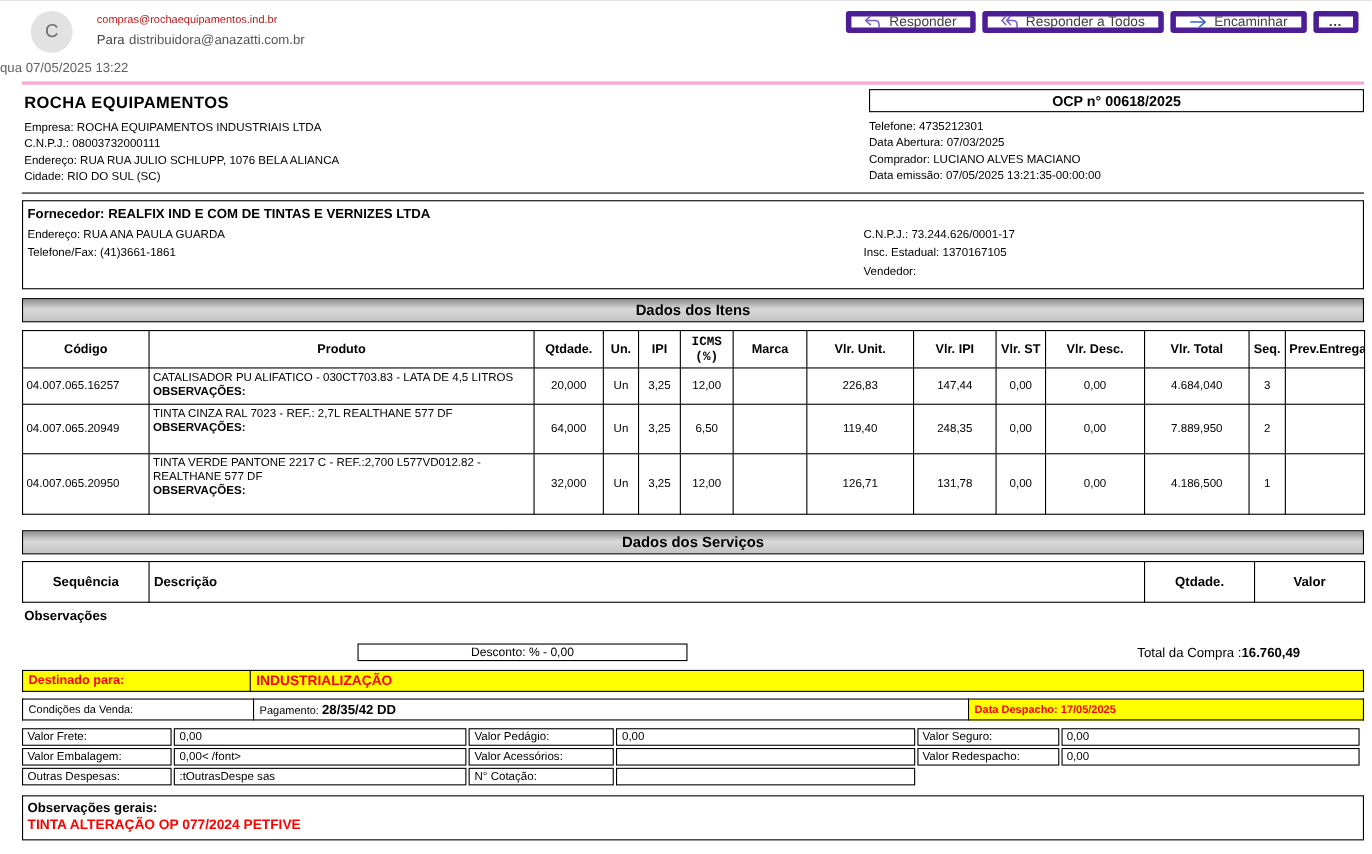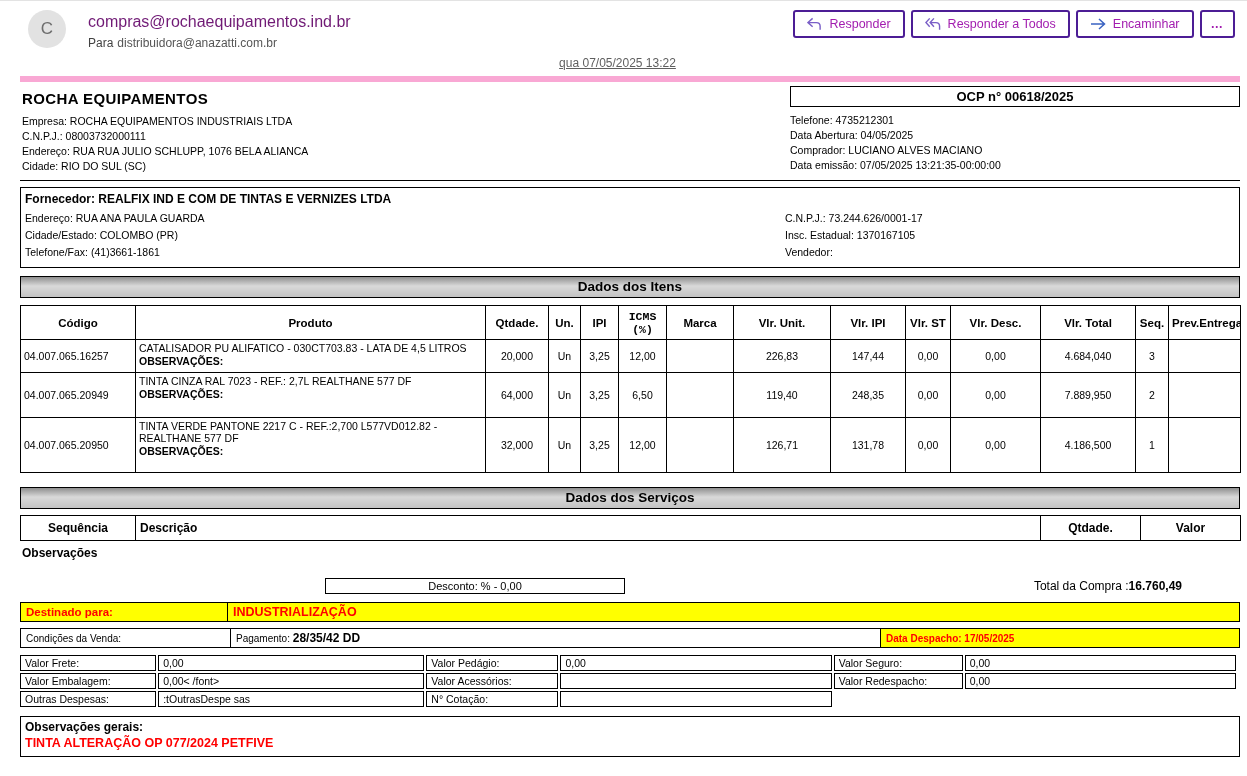--- a/index.html
+++ b/index.html
@@ -11,37 +11,37 @@
   
   .subject { font-size:17px; color:#252525; padding:7px 10px 7px 30px; }
   .divider { border-top:1px solid #e3e3e3; }
   .email-header { display:flex; align-items:flex-start; padding:9px 8px 0 28px; }
   .avatar {
     width:38px; height:38px; border-radius:50%; background:#e2e2e2; color:#6d6d6d;
     font-size:17px; display:flex; align-items:center; justify-content:center; flex:0 0 auto;
     cursor:pointer;
   }
   .sender { margin-left:22px; }
-  .from { font-size:16px; color:#701a75; padding-top:3px; }
+  .from { font-size:10px; color:#b91c1c; padding-top:3px; }
   .to-line { font-size:12px; color:#424242; margin-top:5px; }
   .to-line .to-addr { color:#555; margin-left:4px; }
   .actions { margin-left:auto; display:flex; gap:6px; align-items:flex-start; padding-right:4px; }
   .action-btn {
     display:flex; align-items:center; gap:7px; background:#fff;
-    border:2px solid #4c1d95; border-radius:3px; padding:5px 12px;
-    font-family:"Liberation Sans",sans-serif; font-size:12.5px; color:#a21caf; cursor:pointer;
-    height:28px;
+    border:5px solid #4c1d95; border-radius:3px; padding:5px 12px;
+    font-family:"Liberation Sans",sans-serif; font-size:12.5px; color:#404040; cursor:pointer;
+    height:16px;
   }
   .action-btn.more { padding:5px 9px; font-weight:bold; letter-spacing:1px; }
   .action-btn .icon { display:flex; align-items:center; }
-  .timestamp { text-align:center; font-size:12px; color:#5f5f5f; padding:6px 12px 2px 0;text-decoration:underline; }
+  .timestamp { text-align:left; font-size:12px; color:#5f5f5f; padding:6px 12px 2px 0; }
 
   
   .doc { margin:4px 7px 0 20px; width:1220px; font-size:10.5px; }
-  .company-section { display:flex; border-top:6px solid #f9a8d4; border-bottom:1px solid #000; padding:4px 0 6px 2px; }
+  .company-section { display:flex; border-top:3px solid #f9a8d4; border-bottom:1px solid #000; padding:4px 0 6px 2px; }
   .company-left { flex:1; }
   .company-name { font-size:15px; font-weight:bold; letter-spacing:.4px; margin:4px 0 7px; }
   .info-line { font-size:10.5px; line-height:15px; }
   .company-right { width:450px; flex:0 0 auto; }
   .ocp-box { border:1px solid #000; text-align:center; font-weight:bold; font-size:13px; padding:2px 4px; margin-bottom:6px; }
 
   .fornecedor-box { border:1px solid #000; margin-top:6px; padding:4px 4px 6px 4px; }
   .fornecedor-title { font-weight:bold; font-size:12px; margin-bottom:4px; }
   .fornecedor-cols { display:flex; }
   .f-left { flex:1; }
@@ -61,21 +61,21 @@
   td.codigo { font-size:10px; }
   td.produto { vertical-align:top; padding-top:3px; }
   .prod-obs { font-weight:bold; margin-top:1px; }
   td.num { text-align:center; padding-right:14px; }
   td.ctr { text-align:center; }
   tr.r1 td { height:33px; }
   tr.r2 td { height:45px; }
   tr.r3 td { height:55px; }
 
   table.services { border-collapse:collapse; width:100%; table-layout:fixed; margin-top:6px; }
-  table.services th { border:1px solid #000; font-size:12px; font-weight:bold; padding:2px 4px; height:25px; }
+  table.services th { border:1px solid #000; font-size:12px; font-weight:bold; padding:2px 4px; height:37px; }
   th.left { text-align:left; }
   .obs-label { font-weight:bold; font-size:12px; padding:5px 2px 4px; }
 
   .summary-row { display:flex; align-items:center; margin:14px 0 6px; }
   .desconto-box { margin-left:305px; width:300px; border:1px solid #000; text-align:center; font-size:11px; padding:1px 0; }
   .total { margin-left:auto; margin-right:58px; font-size:12px; }
   .total b { font-size:12px; }
 
   table.destino { border-collapse:collapse; width:100%; table-layout:fixed; margin-top:8px; }
   table.destino td { border:1px solid #000; background:#ffff00; color:#ff0000; font-weight:bold; padding:2px 5px; }
@@ -151,32 +151,31 @@
       <div class="company-left">
         <div class="company-name">ROCHA EQUIPAMENTOS</div>
         <div class="info-line">Empresa: ROCHA EQUIPAMENTOS INDUSTRIAIS LTDA</div>
         <div class="info-line">C.N.P.J.: 08003732000111</div>
         <div class="info-line">Endereço: RUA RUA JULIO SCHLUPP, 1076 BELA ALIANCA</div>
         <div class="info-line">Cidade: RIO DO SUL (SC)</div>
       </div>
       <div class="company-right">
         <div class="ocp-box">OCP n° 00618/2025</div>
         <div class="info-line">Telefone: 4735212301</div>
-        <div class="info-line">Data Abertura: 04/05/2025</div>
+        <div class="info-line">Data Abertura: 07/03/2025</div>
         <div class="info-line">Comprador: LUCIANO ALVES MACIANO</div>
         <div class="info-line">Data emissão: 07/05/2025 13:21:35-00:00:00</div>
       </div>
     </div>
 
     <div class="fornecedor-box">
       <div class="fornecedor-title">Fornecedor: REALFIX IND E COM DE TINTAS E VERNIZES LTDA</div>
       <div class="fornecedor-cols">
         <div class="f-left">
           <div class="f-line">Endereço: RUA ANA PAULA GUARDA</div>
-          <div class="f-line">Cidade/Estado: COLOMBO (PR)</div>
           <div class="f-line">Telefone/Fax: (41)3661-1861</div>
         </div>
         <div class="f-right">
           <div class="f-line">C.N.P.J.: 73.244.626/0001-17</div>
           <div class="f-line">Insc. Estadual: 1370167105</div>
           <div class="f-line">Vendedor:</div>
         </div>
       </div>
     </div>
 

